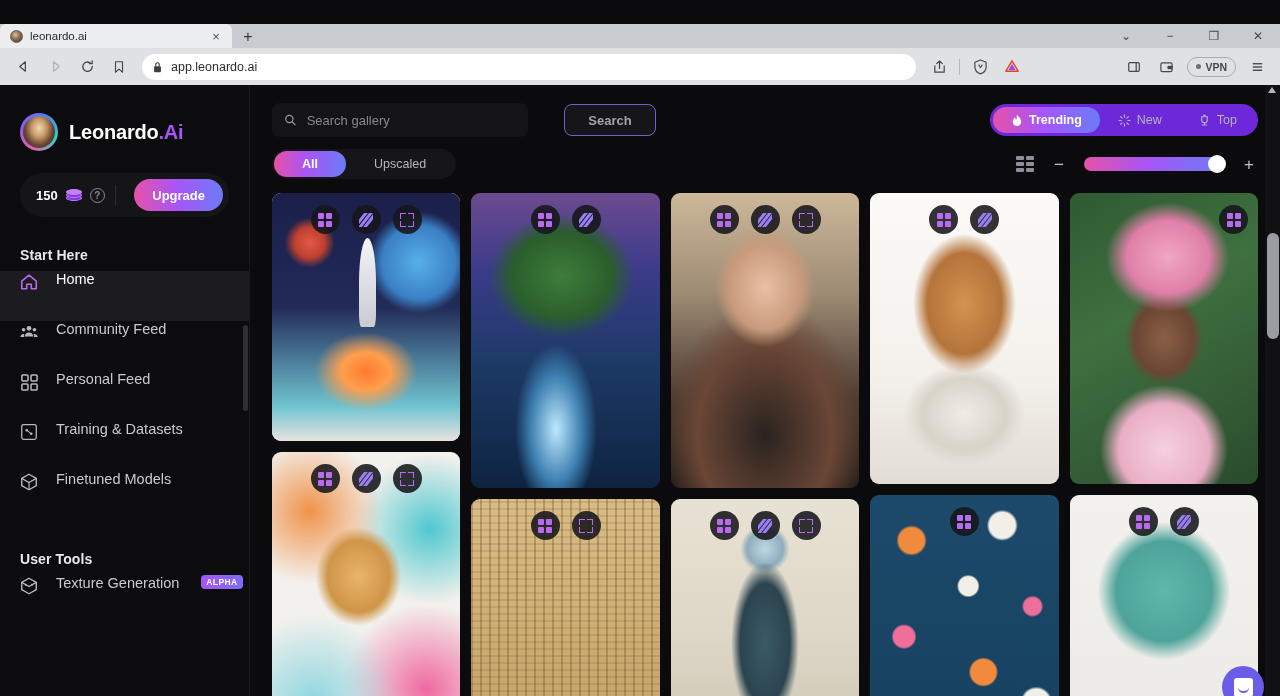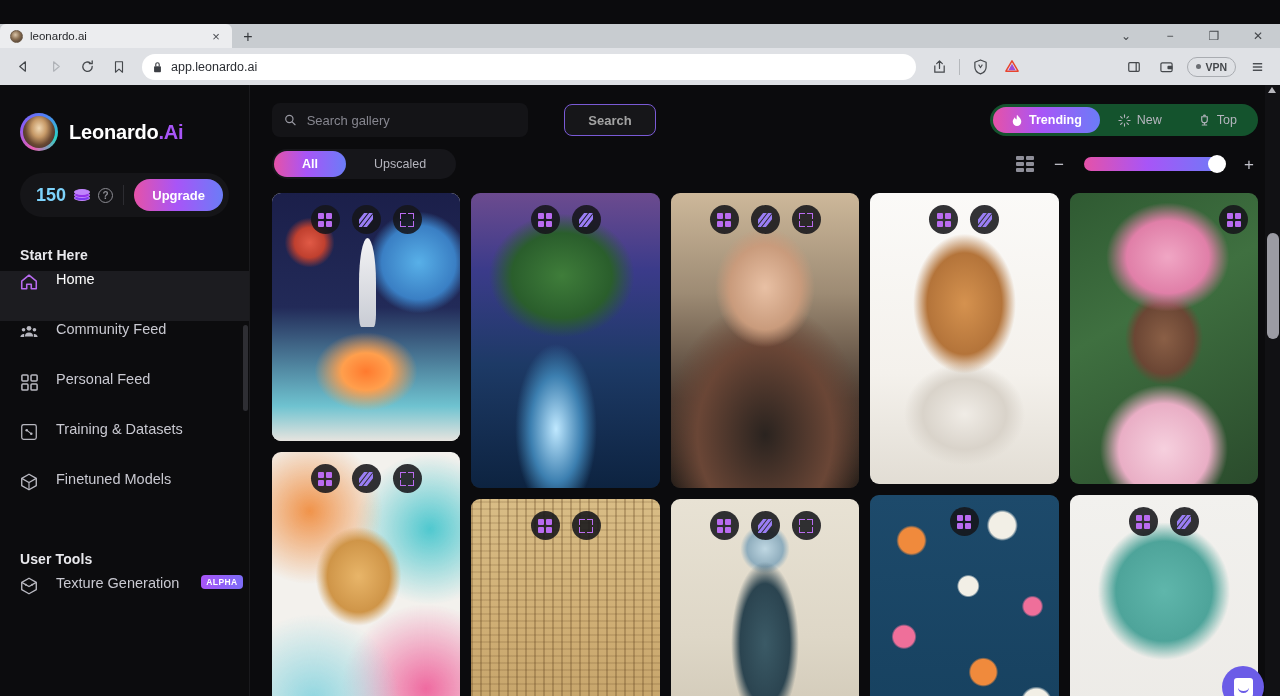--- a/index.html
+++ b/index.html
@@ -96,21 +96,21 @@
     content: ""; position: absolute; inset: 3px; border-radius: 50%;
     background: radial-gradient(ellipse at 50% 38%, #f0d8b4 0%, #c79a68 32%, #6b4a33 60%, #241a2e 100%);
   }
   .brand-text { font-size: 20px; font-weight: 700; color: #ffffff; letter-spacing: -0.2px; }
   .brand-text .ai { color: #a855f7; }
 
   .credits {
     margin: 22px 20px 0 20px; height: 44px; background: #151518; border-radius: 22px;
     display: flex; align-items: center; padding: 0 6px 0 16px; gap: 8px;
   }
-  .credits-num { font-size: 18px; font-weight: 700; color: #7dd3fc; }
+  .credits-num { font-size: 13px; font-weight: 700; color: #ffffff; }
   .coin-icon { width: 16px; height: 16px; position: relative; flex: none; }
   .coin-icon i {
     position: absolute; left: 0; width: 16px; height: 6px; border-radius: 50%;
     background: #a855f7; border: 1px solid #c084fc;
   }
   .coin-icon i:nth-child(1) { top: 8px; background: #7c3aed; }
   .coin-icon i:nth-child(2) { top: 5px; background: #9333ea; }
   .coin-icon i:nth-child(3) { top: 2px; background: #c084fc; }
   .help-icon {
     width: 15px; height: 15px; border-radius: 50%; border: 1.3px solid #8b8b92;
@@ -169,21 +169,21 @@
   }
   .search-input::placeholder { color: #86868f; }
   .search-btn {
     margin-left: 36px; width: 92px; height: 32px; border-radius: 8px;
     background: #161619; border: 1px solid #7a5ad6; color: #a3a3a3;
     font-size: 13px; font-weight: 600; font-family: inherit;
     display: flex; align-items: center; justify-content: center; flex: none;
   }
   .seg-right { margin-left: auto; display: flex; }
   .segctl {
-    height: 32px; background: #14532d; border-radius: 16px; display: flex;
+    height: 32px; background: #6d28d9; border-radius: 16px; display: flex;
     align-items: center; padding: 3px;
   }
   .segbtn {
     height: 26px; padding: 0 18px; border-radius: 13px; display: flex; align-items: center;
     gap: 6px; font-size: 12.5px; color: #b5b5be; white-space: nowrap; font-weight: 500;
   }
   .segbtn.active {
     background: linear-gradient(90deg, #e552a8 0%, #a855f7 45%, #6b7cf7 100%);
     color: #ffffff; font-weight: 700;
   }

